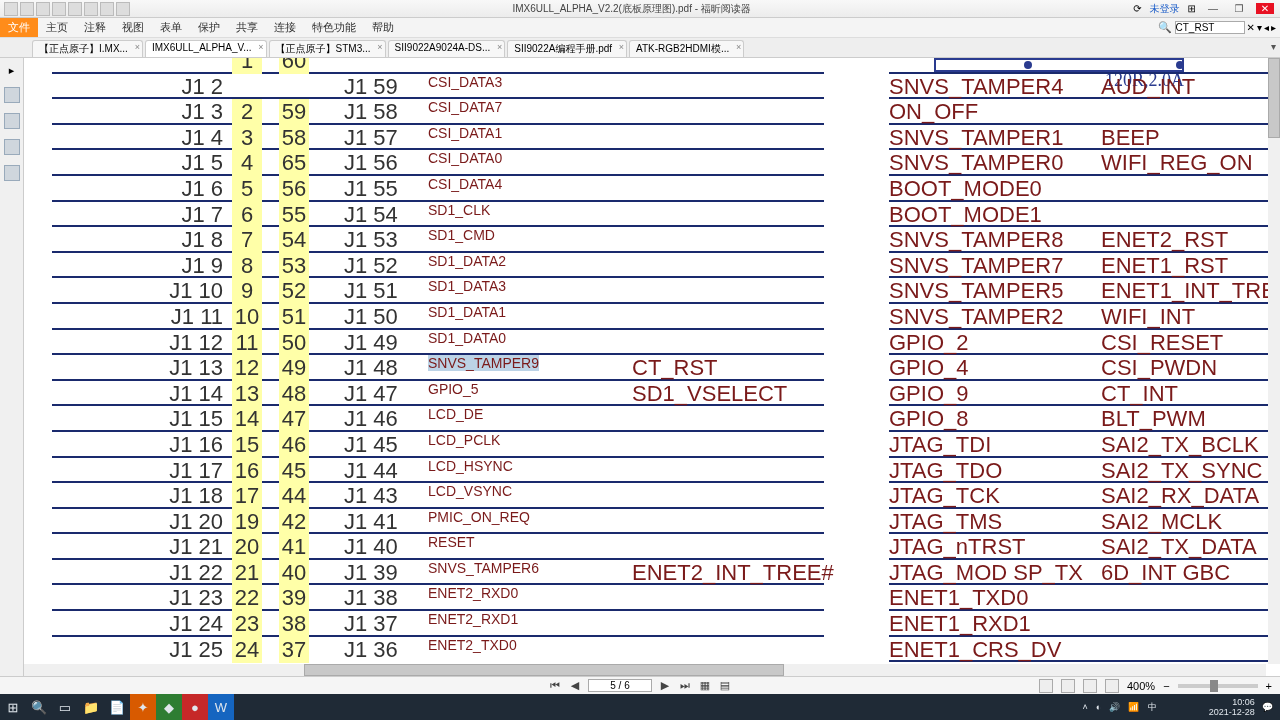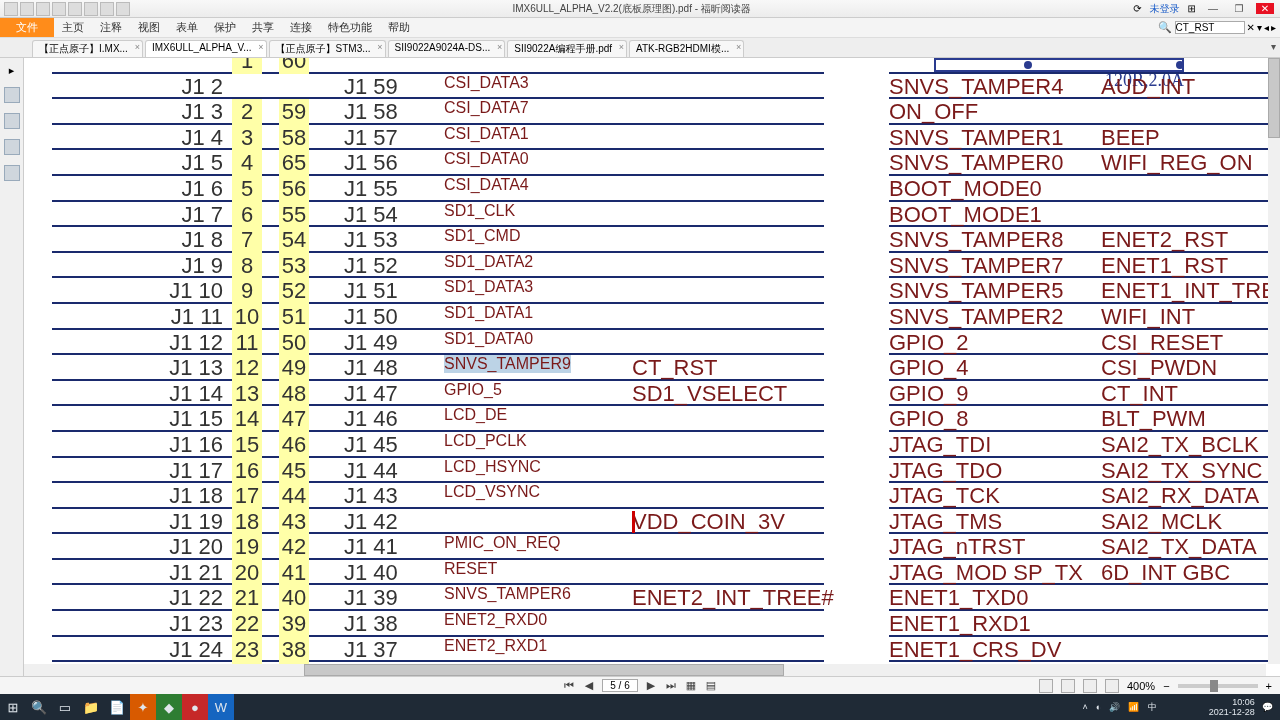--- a/index.html
+++ b/index.html
@@ -10,21 +10,21 @@
 .title-bar .tb-left { display: flex; gap: 2px; padding-left: 4px; }
 .title-bar .tb-ico { width: 14px; height: 14px; background: #ddd; border: 1px solid #bbb; display:inline-block; }
 .title-bar .center { flex: 1; text-align: center; color:#444; }
 .title-bar .tb-right { display: flex; gap: 8px; padding-right: 6px; align-items:center; }
 .title-bar .login { color:#1a5cc8; }
 .win-btn { width: 18px; text-align:center; color:#555; }
 .win-btn.close { background:#e81123; color:#fff; }
 
 
 .menu-bar { height: 20px; background:#f4f4f4; display:flex; align-items:center; font-size:11px; border-bottom:1px solid #ddd; }
-.menu-bar .file-btn { background:#ff8c1a; color:#fff; padding:0 16px; height:100%; display:flex; align-items:center; }
+.menu-bar .file-btn { background:#ff8c1a; color:#fff; padding:0 8px; height:100%; display:flex; align-items:center; }
 .menu-bar .mitem { padding:0 8px; color:#333; }
 .menu-bar .search-wrap { margin-left:auto; display:flex; align-items:center; gap:2px; padding-right:4px; }
 .menu-bar .search-wrap input { width:70px; font-size:10px; border:1px solid #aaa; }
 
 
 .tab-bar { height: 20px; background:#eee; display:flex; align-items:flex-end; font-size:10px; border-bottom:1px solid #ccc; position:relative; }
 .tab { background:#f7f7f7; border:1px solid #ccc; border-bottom:none; border-radius:3px 3px 0 0; padding:1px 14px 1px 6px; margin-left:2px; position:relative; max-width:130px; white-space:nowrap; overflow:hidden; text-overflow:ellipsis; }
 .tab.active { background:#fff; }
 .tab .x { position:absolute; right:2px; top:1px; font-size:9px; color:#888; }
 .tab-bar .expand { position:absolute; right:4px; top:3px; font-size:10px; color:#555; }
@@ -38,21 +38,21 @@
 .schematic { position:absolute; inset:0; font-family: "Times New Roman", serif; }
 
 
 .left-block { position:absolute; left:0; top:-10px; width:810px; }
 .left-row { position:relative; height:25.6px; }
 .left-row .lblA { position:absolute; left:114px; width:85px; text-align:right; font-size:22px; color:#333; }
 .left-row .numA, .left-row .numB { position:absolute; font-size:22px; color:#333; text-align:center; }
 .left-row .numA { left:208px; width:30px; background:#ffffa8; }
 .left-row .numB { left:255px; width:30px; background:#ffffa8; }
 .left-row .lblB { position:absolute; left:320px; width:70px; font-size:22px; color:#333; }
-.left-row .sig { position:absolute; left:420px; font-size:16px; color:#7a1a1a; }
+.left-row .sig { position:absolute; left:404px; font-size:14px; color:#7a1a1a; }
 .left-row .sig2 { position:absolute; left:608px; font-size:22px; color:#7a1a1a; }
 .left-row .hline { position:absolute; left:28px; right:10px; bottom:0; height:2px; background:#1a2a6d; }
 .hl-sig { background:#bcd3e6; }
 
 
 .right-block { position:absolute; left:865px; top:-10px; width:420px; }
 .right-row { position:relative; height:25.6px; }
 .right-row .sigL { position:absolute; left:0; font-size:22px; color:#7a1a1a; white-space:nowrap; }
 .right-row .sigR { position:absolute; left:212px; font-size:22px; color:#7a1a1a; white-space:nowrap; }
 .right-row .hline { position:absolute; left:0; right:0; bottom:0; height:2px; background:#1a2a6d; }
@@ -66,21 +66,21 @@
 
 .hscroll { position:absolute; left:24px; right:14px; bottom:30px; height:12px; background:#f0f0f0; }
 .hscroll .thumb { position:absolute; left:280px; width:480px; top:0; bottom:0; background:#c8c8c8; border:1px solid #aaa; }
 .vscroll { position:absolute; right:0; top:58px; bottom:42px; width:12px; background:#f0f0f0; }
 .vscroll .thumb { position:absolute; top:0; height:80px; left:0; right:0; background:#c8c8c8; border:1px solid #aaa; }
 
 
 .status-bar { position:absolute; left:0; right:0; bottom:0; height:30px; background:#f5f5f5; border-top:1px solid #ccc; display:flex; align-items:center; font-size:11px; }
 .nav-center { position:absolute; left:50%; transform:translateX(-50%); display:flex; align-items:center; gap:6px; }
 .nav-center .navbtn { width:14px; text-align:center; color:#444; }
-.nav-center input { width:36px; font-size:10px; text-align:center; border:1px solid #aaa; }
+.nav-center input { width:64px; font-size:10px; text-align:center; border:1px solid #aaa; }
 .status-right { margin-left:auto; display:flex; align-items:center; gap:8px; padding-right:8px; }
 .status-right .zico { width:14px; height:14px; border:1px solid #aaa; background:#eee; }
 .zoom-slider { width:80px; height:4px; background:#ccc; position:relative; }
 .zoom-slider .zt { position:absolute; left:40%; top:-4px; width:8px; height:12px; background:#888; }
 .win-taskbar { position:absolute; left:0; right:0; bottom:0; height:26px; background:#1f2a36; display:flex; align-items:center; z-index:100; }
 .win-taskbar .ticon { width:26px; height:26px; display:flex; align-items:center; justify-content:center; color:#e0e6ec; font-size:13px; }
 .win-taskbar .ticon.orange { background:#d85a00; }
 .win-taskbar .ticon.green { background:#2e7d32; }
 .win-taskbar .ticon.red { background:#c62828; }
 .win-taskbar .ticon.blue { background:#1565c0; }
@@ -311,30 +311,20 @@
           <span class="lblB">J1  44</span>
           <span class="sig">LCD_HSYNC</span>
         </div>
         <div class="left-row">
           <div class="hline"></div>
           <span class="lblA">J1  18</span>
           <span class="numA">17</span>
           <span class="numB">44</span>
           <span class="lblB">J1  43</span>
           <span class="sig">LCD_VSYNC</span>
-        </div>
-        <div class="left-row">
-          <div class="hline"></div>
-          <span class="lblA">J1  19</span>
-          <span class="numA">18</span>
-          <span class="numB">43</span>
-          <span class="lblB">J1  42</span>
-          <span class="sig"></span>
-          <span class="sig2">VDD_COIN_3V</span>
-          <span class="red-tick" style="left:608px;top:2px;"></span>
         </div>
         <div class="left-row">
           <div class="hline"></div>
           <span class="lblA">J1  20</span>
           <span class="numA">19</span>
           <span class="numB">42</span>
           <span class="lblB">J1  41</span>
           <span class="sig">PMIC_ON_REQ</span>
         </div>
         <div class="left-row">

